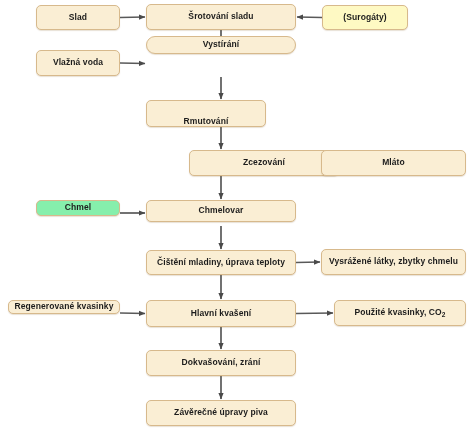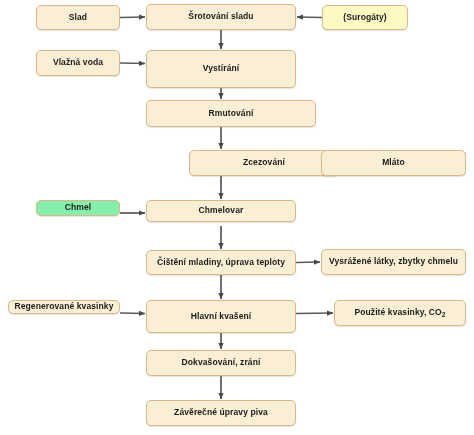--- a/index.html
+++ b/index.html
@@ -90,24 +90,24 @@
       </div>
       <div class="node" style="left: 146px; top: 4px; width: 150px; height: 26px; background: rgb(250, 238, 212); border-color: rgb(215, 185, 140);">
         <span class="node-label">Šrotování sladu</span>
       </div>
       <div class="node" style="left: 322px; top: 5px; width: 86px; height: 25px; background: #fef9c3; border-color: rgb(215, 185, 140);">
         <span class="node-label">(Surogáty)</span>
       </div>
       <div class="node" style="left: 36px; top: 50px; width: 84px; height: 26px; background: rgb(250, 238, 212); border-color: rgb(215, 185, 140);">
         <span class="node-label">Vlažná voda</span>
       </div>
-      <div class="node" style="left: 146px; top: 50px; width: 150px; height: 38px; background: rgb(250, 238, 212); border-color: rgb(215, 185, 140);">
+      <div class="node" style="left: 146px; top: 36px; width: 150px; height: 18px; background: rgb(250, 238, 212); border-color: rgb(215, 185, 140); border-radius: 9px;">
         <span class="node-label">Vystírání</span>
       </div>
-      <div class="node" style="left: 146px; top: 100px; width: 170px; height: 27px; background: rgb(250, 238, 212); border-color: rgb(215, 185, 140);">
+      <div class="node" style="left: 146px; top: 100px; width: 120px; height: 27px; background: rgb(250, 238, 212); border-color: rgb(215, 185, 140); align-items: flex-end;">
         <span class="node-label">Rmutování</span>
       </div>
       <div class="node" style="left: 146px; top: 150px; width: 150px; height: 26px; background: rgb(250, 238, 212); border-color: rgb(215, 185, 140); margin-left: 43px;">
         <span class="node-label">Zcezování</span>
       </div>
       <div class="node" style="left: 321px; top: 150px; width: 145px; height: 26px; background: rgb(250, 238, 212); border-color: rgb(215, 185, 140);">
         <span class="node-label">Mláto</span>
       </div>
       <div class="node" style="left: 36px; top: 200px; width: 84px; height: 16px; background: #86efac; border-color: rgb(215, 185, 140);">
         <span class="node-label">Chmel</span>
@@ -117,21 +117,21 @@
       </div>
       <div class="node" style="left: 146px; top: 250px; width: 150px; height: 25px; background: rgb(250, 238, 212); border-color: rgb(215, 185, 140);">
         <span class="node-label">Čištění mladiny, úprava teploty</span>
       </div>
       <div class="node" style="left: 321px; top: 249px; width: 145px; height: 26px; background: rgb(250, 238, 212); border-color: rgb(215, 185, 140);">
         <span class="node-label">Vysrážené látky, zbytky chmelu</span>
       </div>
       <div class="node" style="left: 8px; top: 300px; width: 112px; height: 14px; background: rgb(250, 238, 212); border-color: rgb(215, 185, 140); justify-content: center;">
         <span class="node-label">Regenerované kvasinky</span>
       </div>
-      <div class="node" style="left: 146px; top: 300px; width: 150px; height: 33px; background: rgb(250, 238, 212); border-color: rgb(215, 185, 140);">
+      <div class="node" style="left: 146px; top: 300px; width: 150px; height: 27px; background: rgb(250, 238, 212); border-color: rgb(215, 185, 140);">
         <span class="node-label">Hlavní kvašení</span>
       </div>
       <div class="node" style="left: 334px; top: 300px; width: 132px; height: 26px; background: rgb(250, 238, 212); border-color: rgb(215, 185, 140);">
         <span class="node-label">Použité kvasinky, CO<sub>2</sub></span>
       </div>
       <div class="node" style="left: 146px; top: 350px; width: 150px; height: 26px; background: rgb(250, 238, 212); border-color: rgb(215, 185, 140);">
         <span class="node-label">Dokvašování, zrání</span>
       </div>
       <div class="node" style="left: 146px; top: 400px; width: 150px; height: 26px; background: rgb(250, 238, 212); border-color: rgb(215, 185, 140);">
         <span class="node-label">Závěrečné úpravy piva</span>

